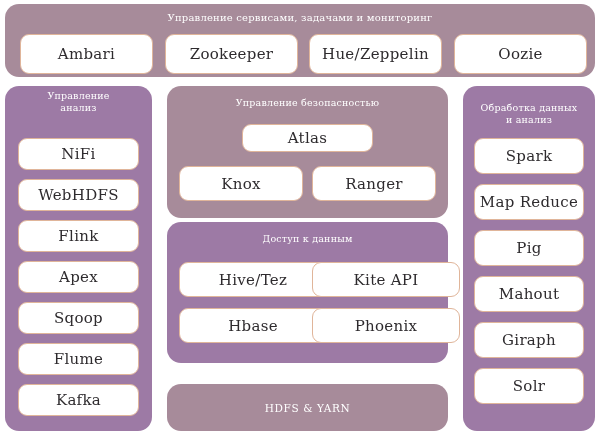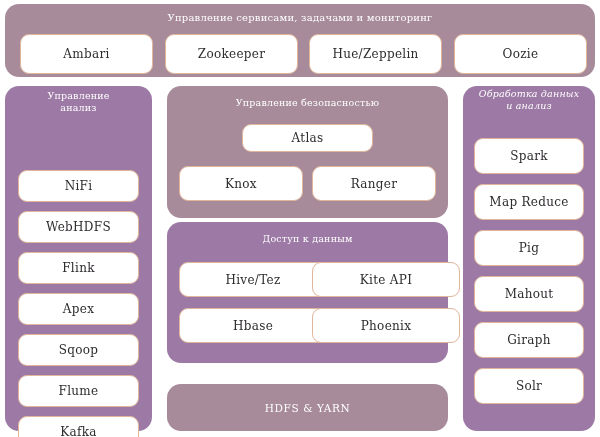--- a/index.html
+++ b/index.html
@@ -45,21 +45,21 @@
   .card {
     position: absolute;
     background: #ffffff;
     border: 1px solid #e0b59a;
     border-radius: 9px;
     box-sizing: border-box;
     display: flex;
     align-items: center;
     justify-content: center;
     color: #2e2b2e;
-    font-size: 12px;
+    font-size: 15px;
     letter-spacing: 0.3px;
     font-family: "DejaVu Serif", "Liberation Serif", serif;
   }
 
   
   #top-bar {
     left: 5px;
     top: 4px;
     width: 590px;
     height: 73px;
@@ -80,21 +80,20 @@
     left: 5px;
     top: 86px;
     width: 147px;
     height: 345px;
   }
   #left-col .panel-title { padding-top: 4px; }
   .left-card {
     left: 13px;
     width: 121px;
     height: 32px;
-    margin-top: 32px;
   }
 
   
   #security-panel {
     left: 167px;
     top: 86px;
     width: 281px;
     height: 132px;
   }
   #security-panel .panel-title { padding-top: 11px; }
@@ -146,21 +145,21 @@
     font-family: "DejaVu Serif", "Liberation Serif", serif;
   }
 
   
   #right-col {
     left: 463px;
     top: 86px;
     width: 132px;
     height: 345px;
   }
-  #right-col .panel-title { padding-top: 2px; font-style: italic; }
+  #right-col .panel-title { padding-top: 16px; }
   .right-card {
     left: 11px;
     width: 110px;
     height: 36px;
   }
 </style>
 </head>
 <body>
 
 <div id="canvas">

